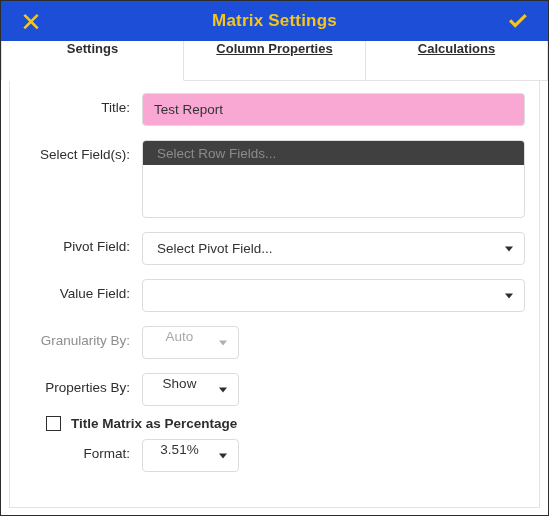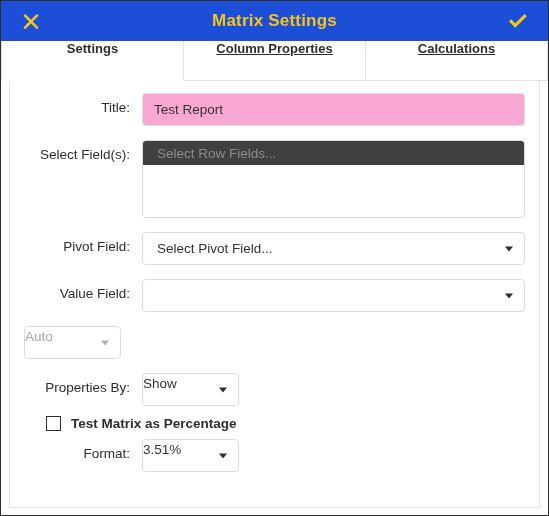--- a/index.html
+++ b/index.html
@@ -172,21 +172,21 @@
     display: flex;
     align-items: center;
     padding: 0 28px 0 14px;
     font-size: 13.5px;
     color: #333333;
     cursor: pointer;
     user-select: none;
     width: 100%;
   }
   .select.wide { width: 100%; }
-  .select.narrow { width: 97px; padding: 0 22px 12px 0; justify-content: flex-start; }
+  .select.narrow { width: 97px; padding: 0 22px 12px 0; justify-content: center; }
   .select.disabled { color: #a8a8a8; cursor: default; }
   .caret {
     position: absolute;
     right: 11px;
     top: 50%;
     transform: translateY(-50%);
     width: 0;
     height: 0;
     border-left: 4.5px solid transparent;
     border-right: 4.5px solid transparent;
@@ -288,41 +288,42 @@
     <div class="row">
       <div class="row-label">Value Field:</div>
       <div class="row-field">
         <div class="select wide">
           <span class="caret"></span>
         </div>
       </div>
     </div>
 
     <div class="row">
+      <div class="row-label dim">Granularity By:</div>
       <div class="row-field">
         <div class="select narrow disabled">
           <span>Auto</span>
           <span class="caret"></span>
         </div>
       </div>
     </div>
 
     <div class="row tight">
       <div class="row-label">Properties By:</div>
       <div class="row-field">
         <div class="select narrow">
           <span>Show</span>
           <span class="caret"></span>
         </div>
       </div>
     </div>
 
     <div class="checkrow">
       <div class="checkbox"></div>
-      <div class="checkrow-label">Test Matrix as Percentage</div>
+      <div class="checkrow-label">Title Matrix as Percentage</div>
     </div>
 
     <div class="row">
       <div class="row-label">Format:</div>
       <div class="row-field">
         <div class="select narrow">
           <span>3.51%</span>
           <span class="caret"></span>
         </div>
       </div>

